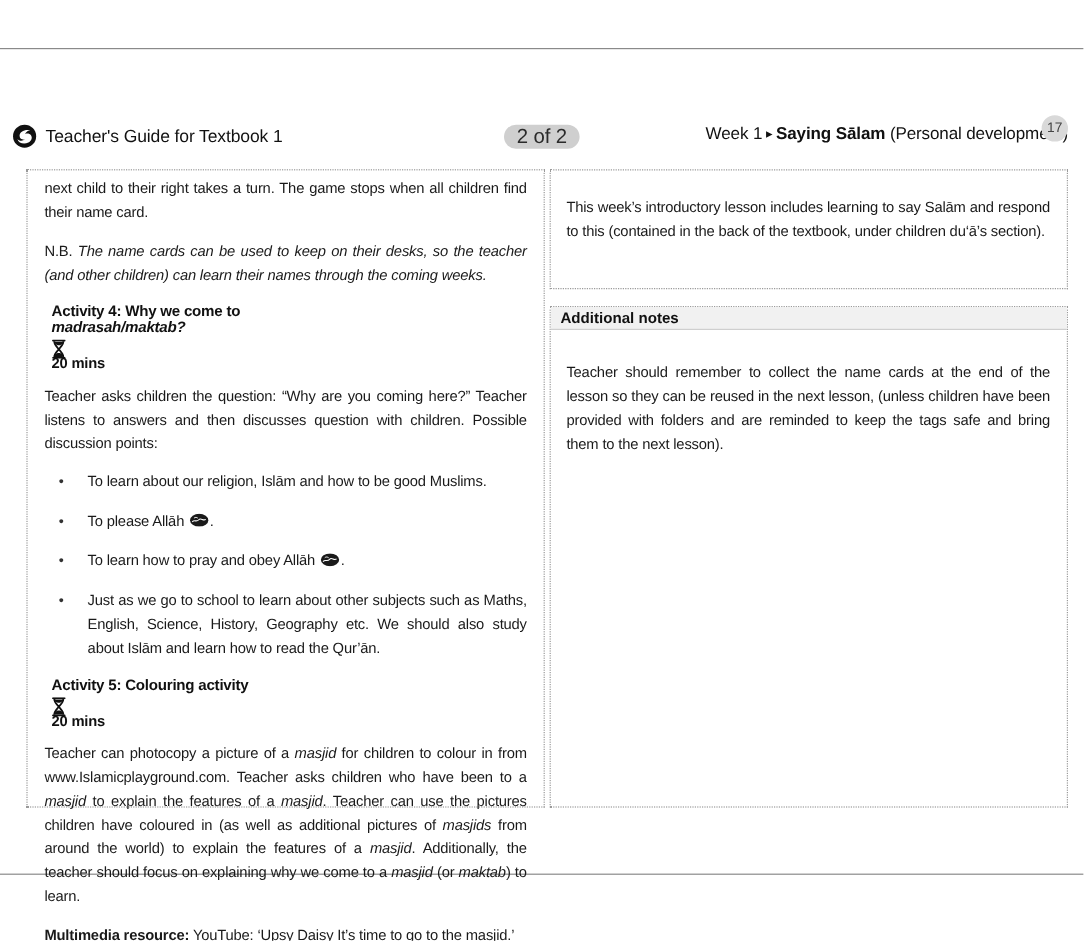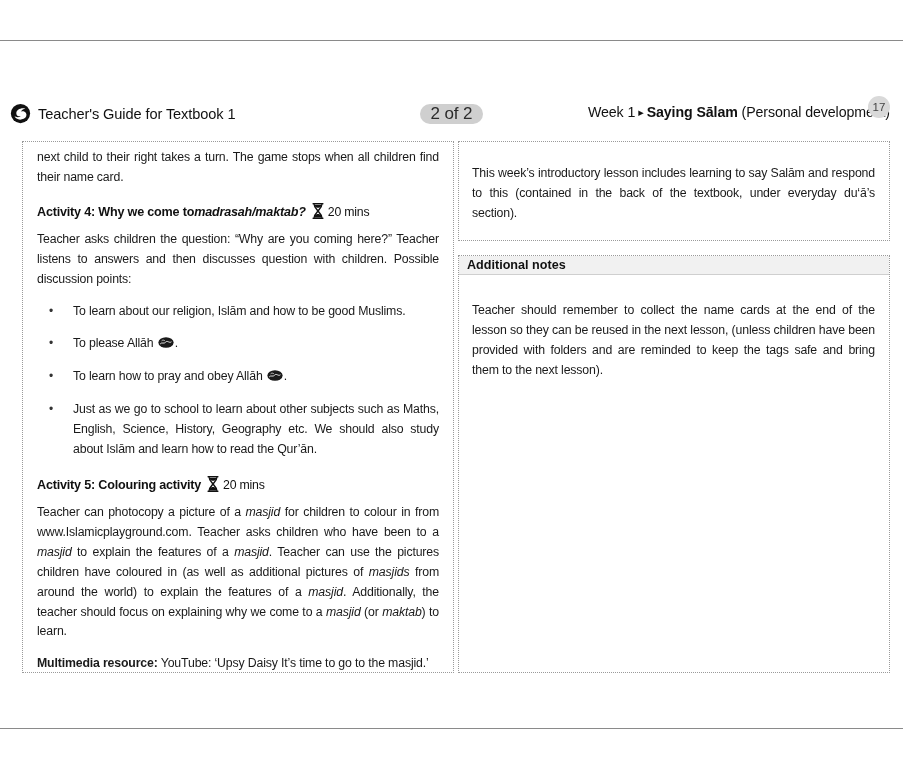--- a/index.html
+++ b/index.html
@@ -185,33 +185,34 @@
 
   .activity-head {
     margin: 0 0 11px 0;
     font-size: 12.6px;
     font-weight: bold;
     color: #111;
     letter-spacing: -0.2px;
     display: flex;
     align-items: baseline;
     flex-wrap: nowrap;
+    flex-direction: column;
   }
   .activity-head .ital { font-style: italic; }
   .hourglass {
     display: inline-block;
     width: 12px;
     height: 16px;
     margin: 0 4px 0 6px;
     position: relative;
     top: 3px;
     flex: 0 0 auto;
   }
   .mins {
-    font-weight: normal;
+    font-weight: bold;
     font-size: 12.3px;
   }
 
   ul.points {
     margin: 0 0 10px 0;
     padding: 0;
     list-style: none;
   }
   ul.points li {
     position: relative;
@@ -269,20 +270,23 @@
       <span class="bc-paren">(Personal development)</span>
     </div>
   </div>
 
   <div class="page-number-badge">17</div>
 
   <div class="col-left">
 
     <p class="body">next child to their right takes a turn. The game stops when all children find their name card.</p>
 
+    <p class="body">
+      <span class="nb-label">N.B. </span><span class="ital">The name cards can be used to keep on their desks, so the teacher (and other children) can learn their names through the coming weeks.</span>
+    </p>
 
     <div class="activity-head">
       <span>Activity 4:  Why we come to </span>
         <span class="ital">madrasah/maktab?</span>
       <svg class="hourglass" viewBox="0 0 12 16">
         <path d="M1.2 0.8 H10.8 M1.2 15.2 H10.8" stroke="#111" stroke-width="1.6" stroke-linecap="round"></path>
         <path d="M2.2 1.3 C2.2 5.0 5.9 7.2 5.9 8 C5.9 8.8 2.2 11.0 2.2 14.7 M9.8 1.3 C9.8 5.0 6.1 7.2 6.1 8 C6.1 8.8 9.8 11.0 9.8 14.7" stroke="#111" stroke-width="1.5" fill="none"></path>
         <path d="M3.0 12.6 C3.8 10.6 8.2 10.6 9.0 12.6 L9.4 14.4 H2.6 Z" fill="#111"></path>
         <path d="M3.0 3.2 C3.9 5.2 8.1 5.2 9.0 3.2 L9.3 1.9 H2.7 Z" fill="#111"></path>
       </svg>
@@ -333,21 +337,21 @@
 
     <p class="body last">
       <span class="bold">Multimedia resource:</span><span> YouTube: ‘Upsy Daisy It’s time to go to the masjid.’</span>
     </p>
   </div>
 
   <div class="col-right">
 
     <div class="box-memorisation">
       <div class="section-body">
-        <p class="body last">This week’s introductory lesson includes learning to say Salām and respond to this (contained in the back of  the textbook, under everyday du‘ā’s section).</p>
+        <p class="body last">This week’s introductory lesson includes learning to say Salām and respond to this (contained in the back of  the textbook, under children du‘ā’s section).</p>
       </div>
     </div>
 
     <div class="box-additional">
       <div class="section-head">Additional notes</div>
       <div class="section-body" style="padding-top:26px;">
         <p class="body" style="margin-bottom:28px;">Teacher should remember to collect the name cards at the end of the lesson so they can be reused in the next lesson, (unless children have been provided with folders and are reminded to keep the tags safe and bring them to the next lesson).</p>
       </div>
     </div>
   </div>

